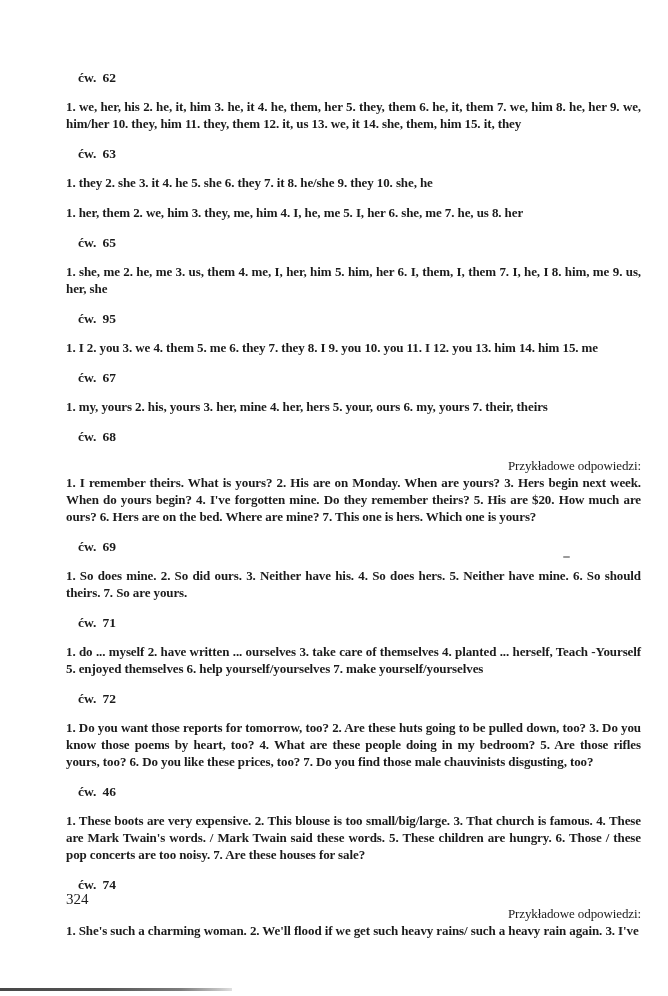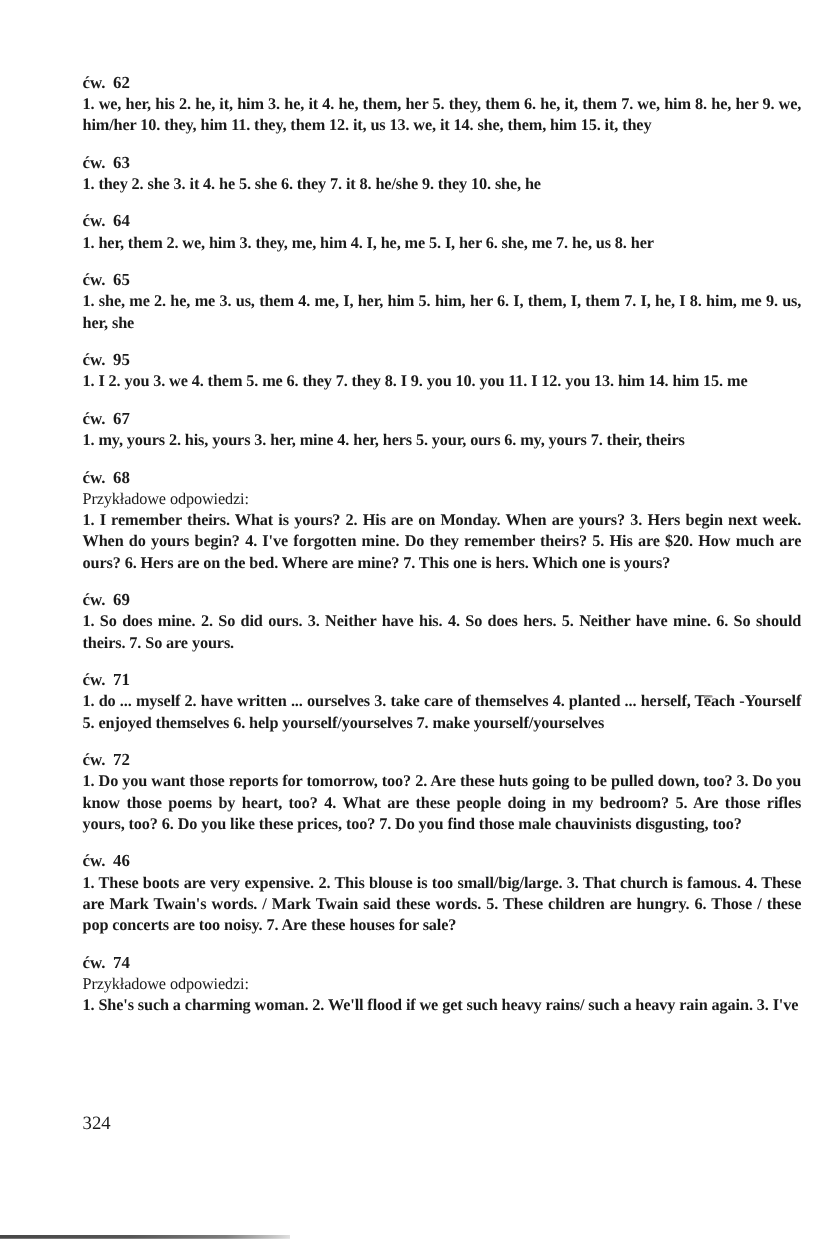--- a/index.html
+++ b/index.html
@@ -22,33 +22,34 @@
     top: 57px;
     width: 575px;
   }
   section.exercise {
     margin-top: 13px;
   }
   section.exercise:first-child {
     margin-top: 0;
   }
   .ex-heading {
-    margin: 0;
+    margin: 12px;
     font-size: 13.5px;
     line-height: 17px;
     font-weight: bold;
   }
   .ex-number {
     margin-left: 6px;
   }
   .ex-note, .ex-body {
     margin: 0;
     font-size: 13px;
     line-height: 17px;
     letter-spacing: -0.1px;
+    text-align: right;
   }
   .ex-body {
     text-align: justify;
     font-weight: bold;
   }
   .page-number {
     position: absolute;
     left: 66px;
     top: 890px;
     font-size: 15px;
@@ -84,21 +85,20 @@
     <p class="ex-body">1. we, her, his 2. he, it, him 3. he, it 4. he, them, her 5. they, them 6. he, it, them 7. we, him 8. he, her 9. we, him/her 10. they, him 11. they, them 12. it, us 13. we, it 14. she, them, him 15. it, they</p>
   </section>
 
   <section class="exercise">
     <h3 class="ex-heading"><span class="ex-label">ćw.</span><span class="ex-number">63</span></h3>
 
     <p class="ex-body">1. they 2. she 3. it 4. he 5. she 6. they 7. it 8. he/she 9. they 10. she, he</p>
   </section>
 
   <section class="exercise">
-    <h3 class="ex-heading"><span class="ex-label">ćw.</span><span class="ex-number">64</span></h3>
 
     <p class="ex-body">1. her, them 2. we, him 3. they, me, him 4. I, he, me 5. I, her 6. she, me 7. he, us 8. her</p>
   </section>
 
   <section class="exercise">
     <h3 class="ex-heading"><span class="ex-label">ćw.</span><span class="ex-number">65</span></h3>
 
     <p class="ex-body">1. she, me 2. he, me 3. us, them 4. me, I, her, him 5. him, her 6. I, them, I, them 7. I, he, I 8. him, me 9. us, her, she</p>
   </section>
 

